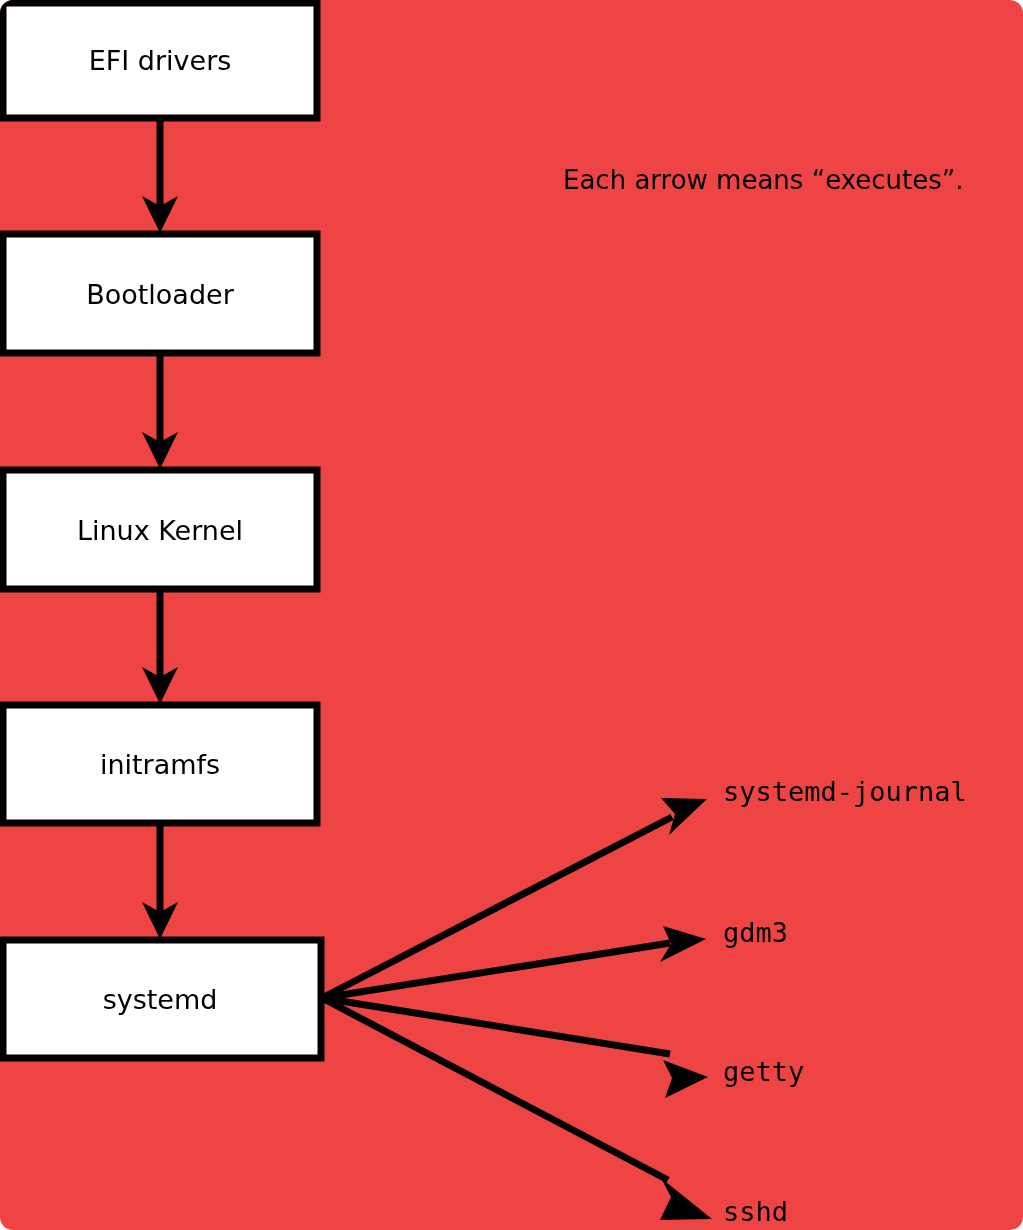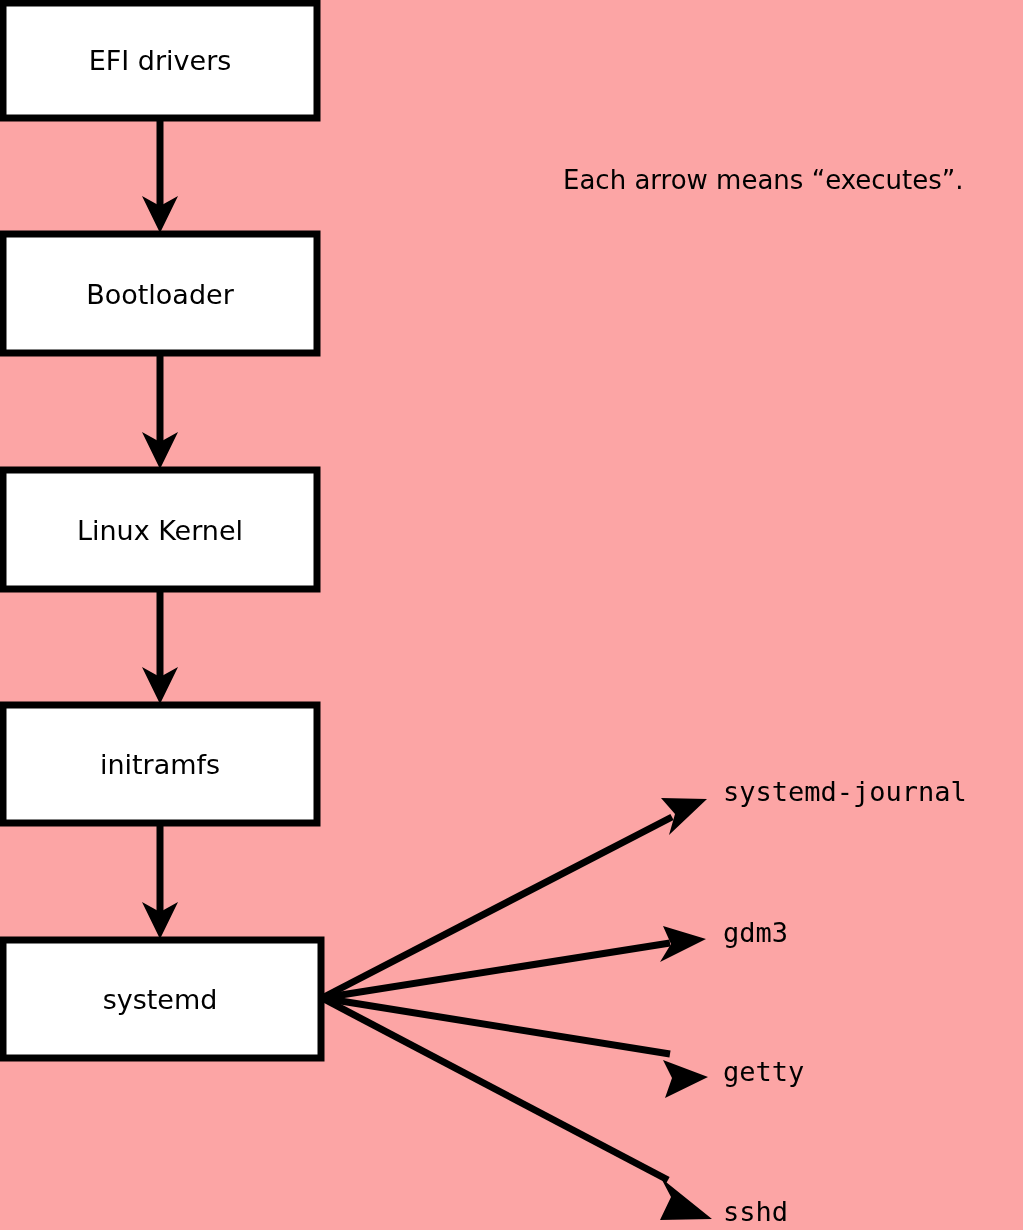--- a/index.html
+++ b/index.html
@@ -8,22 +8,23 @@
     background: #ffffff;
   }
   body {
     font-family: "DejaVu Sans", sans-serif;
     -webkit-font-smoothing: antialiased;
   }
   #canvas {
     position: relative;
     width: 1023px;
     height: 1230px;
-    background: #fca5a5;
+    background: #ef4444;
     overflow: hidden;
+    border-radius: 13px;
   }
   #diagram-svg {
     position: absolute;
     left: 0;
     top: 0;
     width: 1023px;
     height: 1230px;
     display: block;
   }
   .node-box-label {

